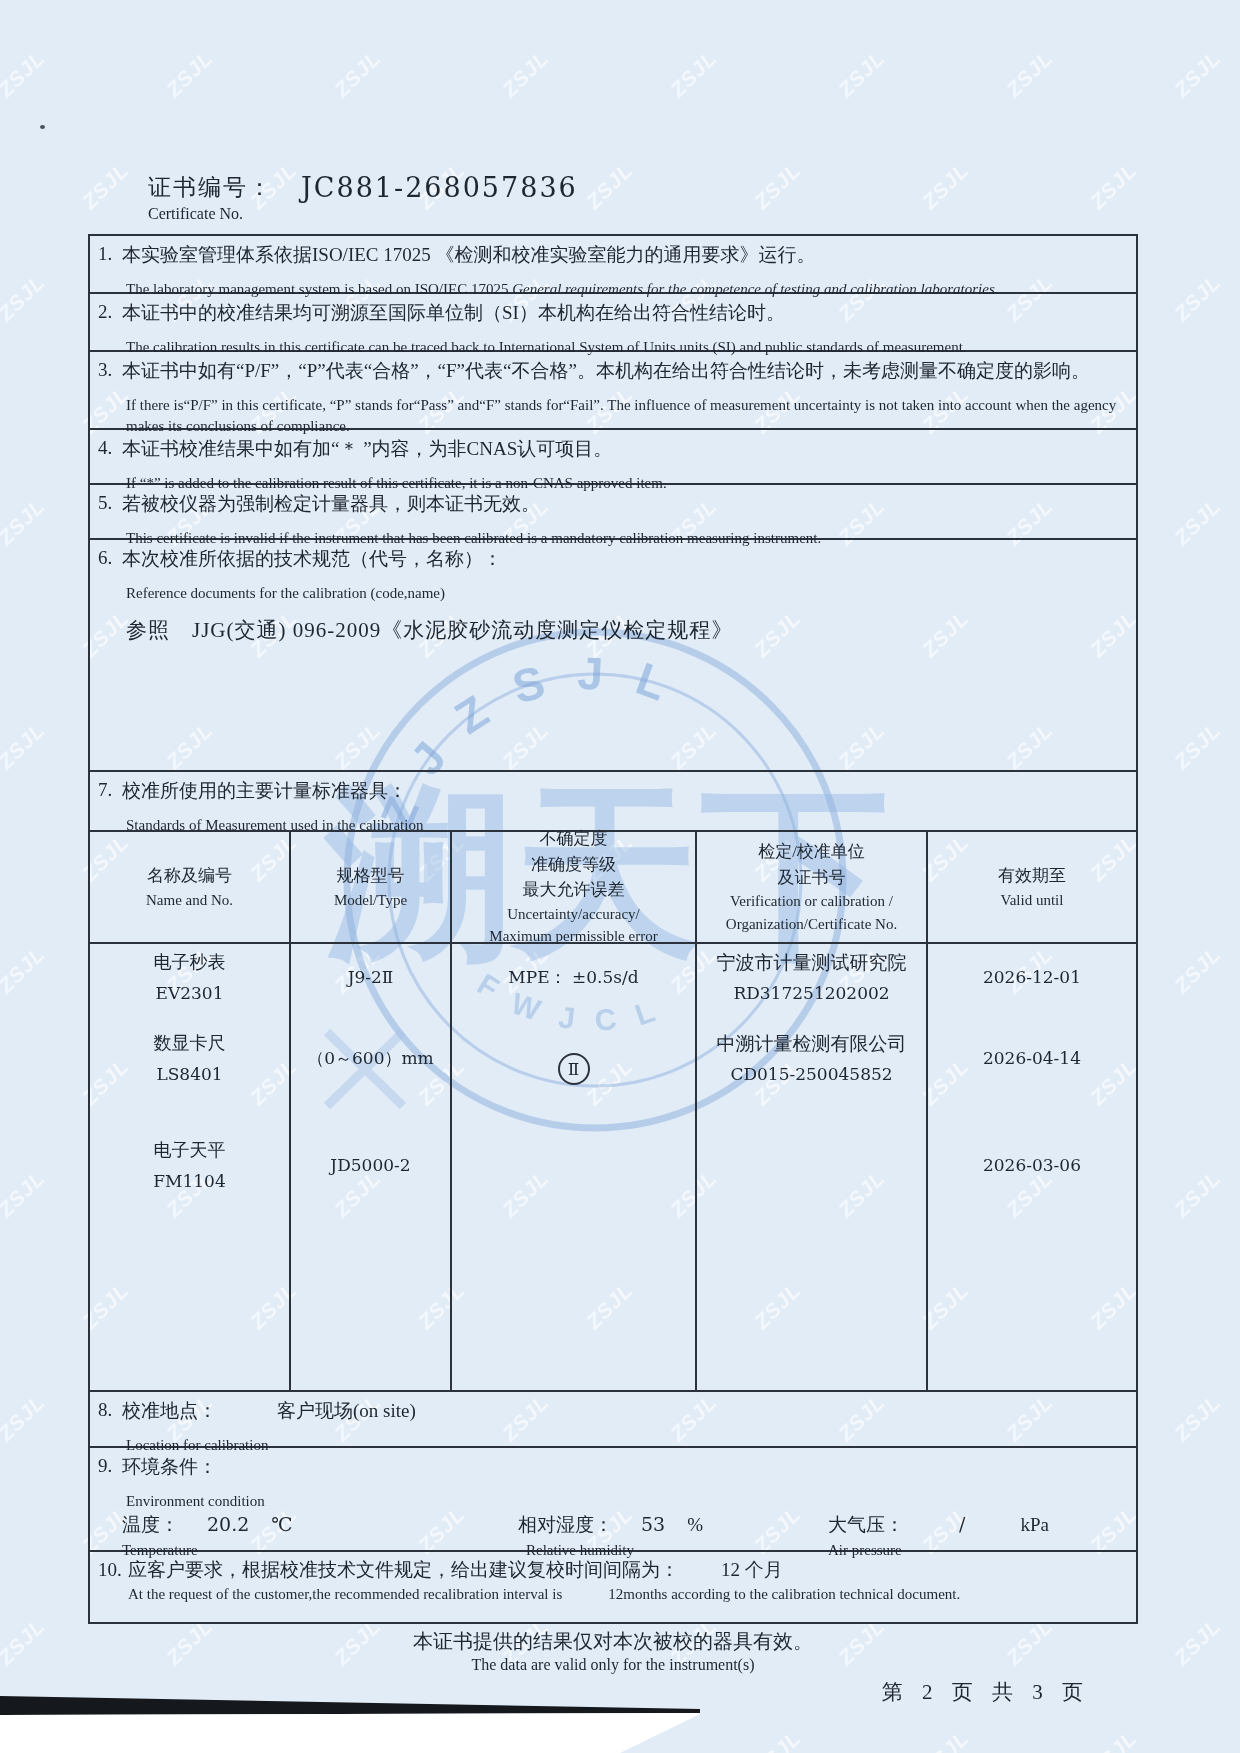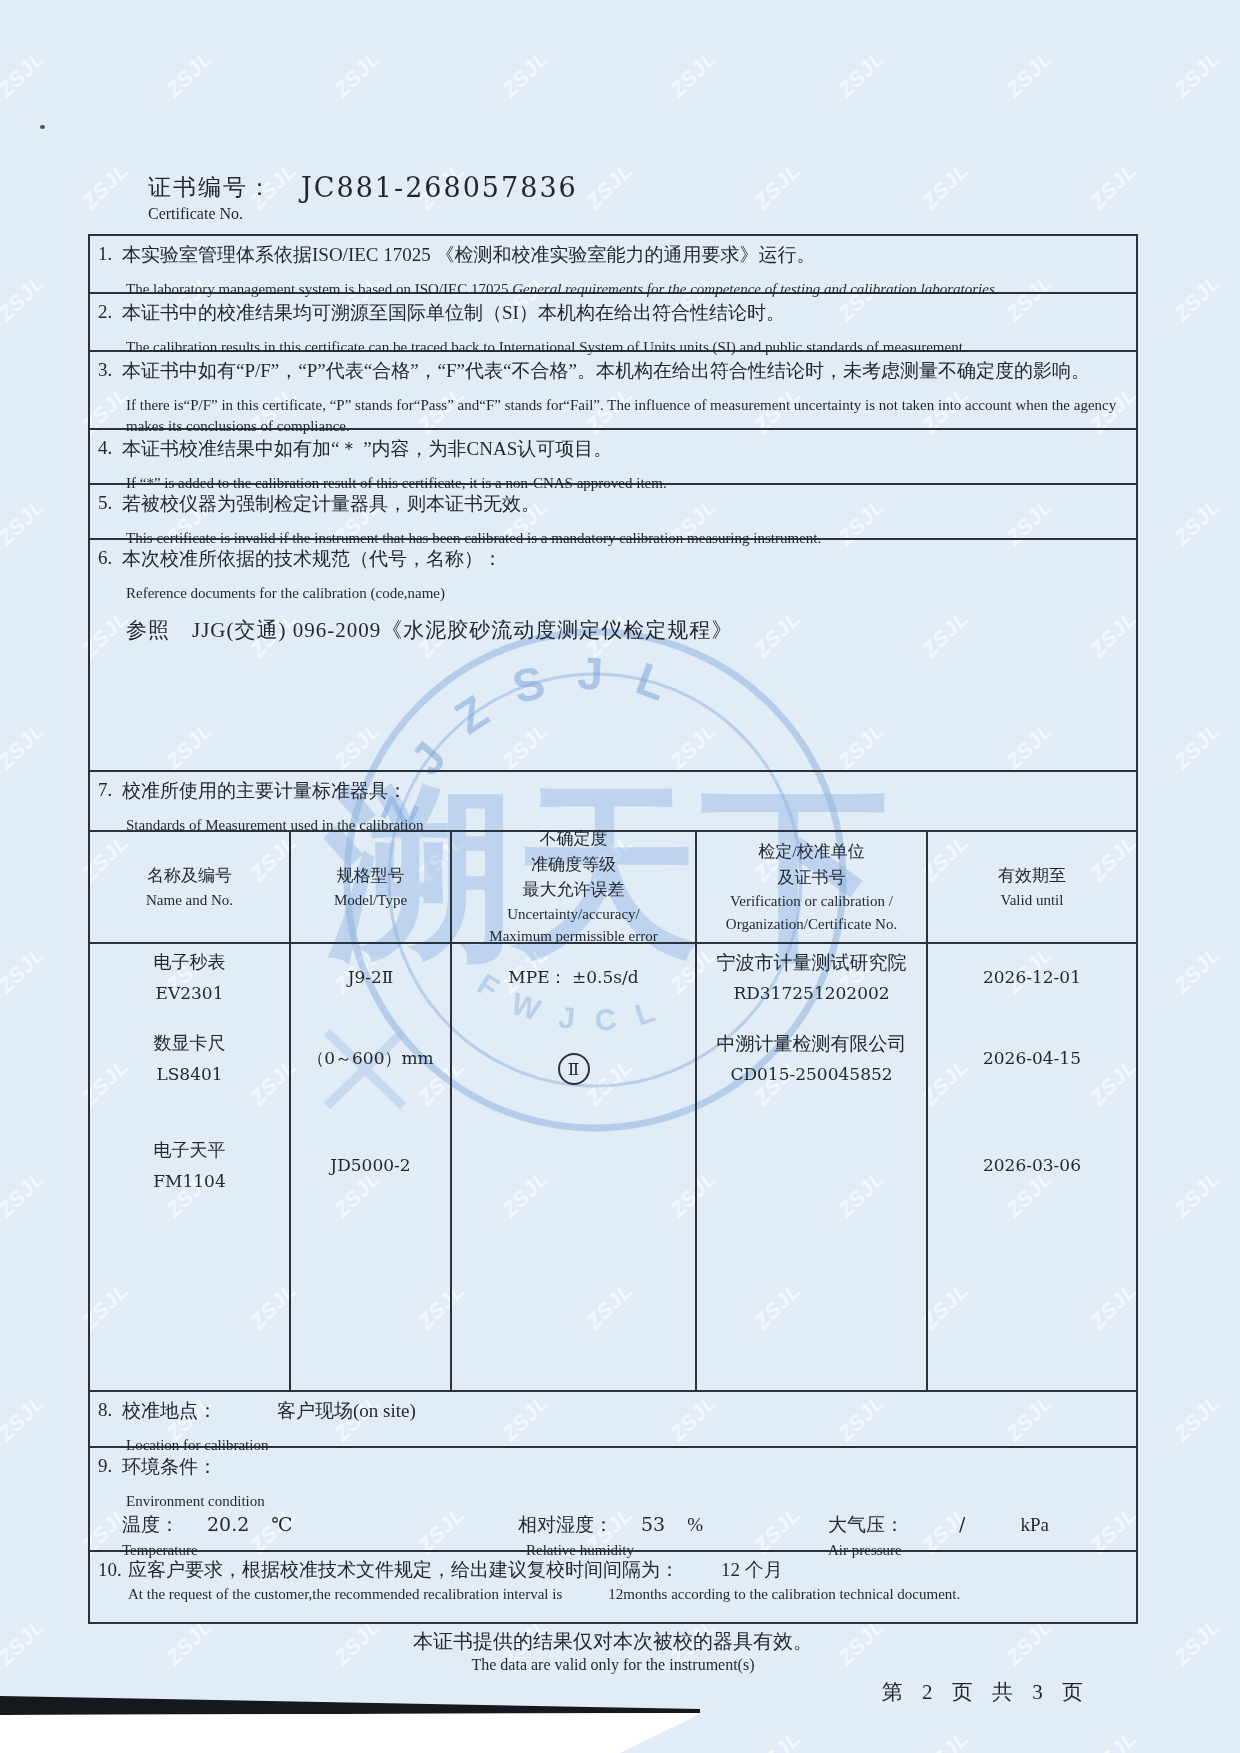--- a/index.html
+++ b/index.html
@@ -343,21 +343,21 @@
             <div class="cell-num gap6">RD317251202002</div>
           </div>
           <div class="band b2">
             <div class="org-nm">中溯计量检测有限公司</div>
             <div class="cell-num gap6">CD015-250045852</div>
           </div>
         </div>
 
         <div class="tdc">
           <div class="band b1 cell-num">2026-12-01</div>
-          <div class="band b2 cell-num">2026-04-15</div>
+          <div class="band b2 cell-num">2026-04-14</div>
           <div class="band b3 cell-num">2026-03-06</div>
         </div>
       </div>
     </div>
 
     <div class="sec" style="height:56px;">
       <span class="num">8.</span>
       <div class="zh">
         <span>校准地点：</span><span class="inline-val">客户现场(on site)</span>
       </div>

